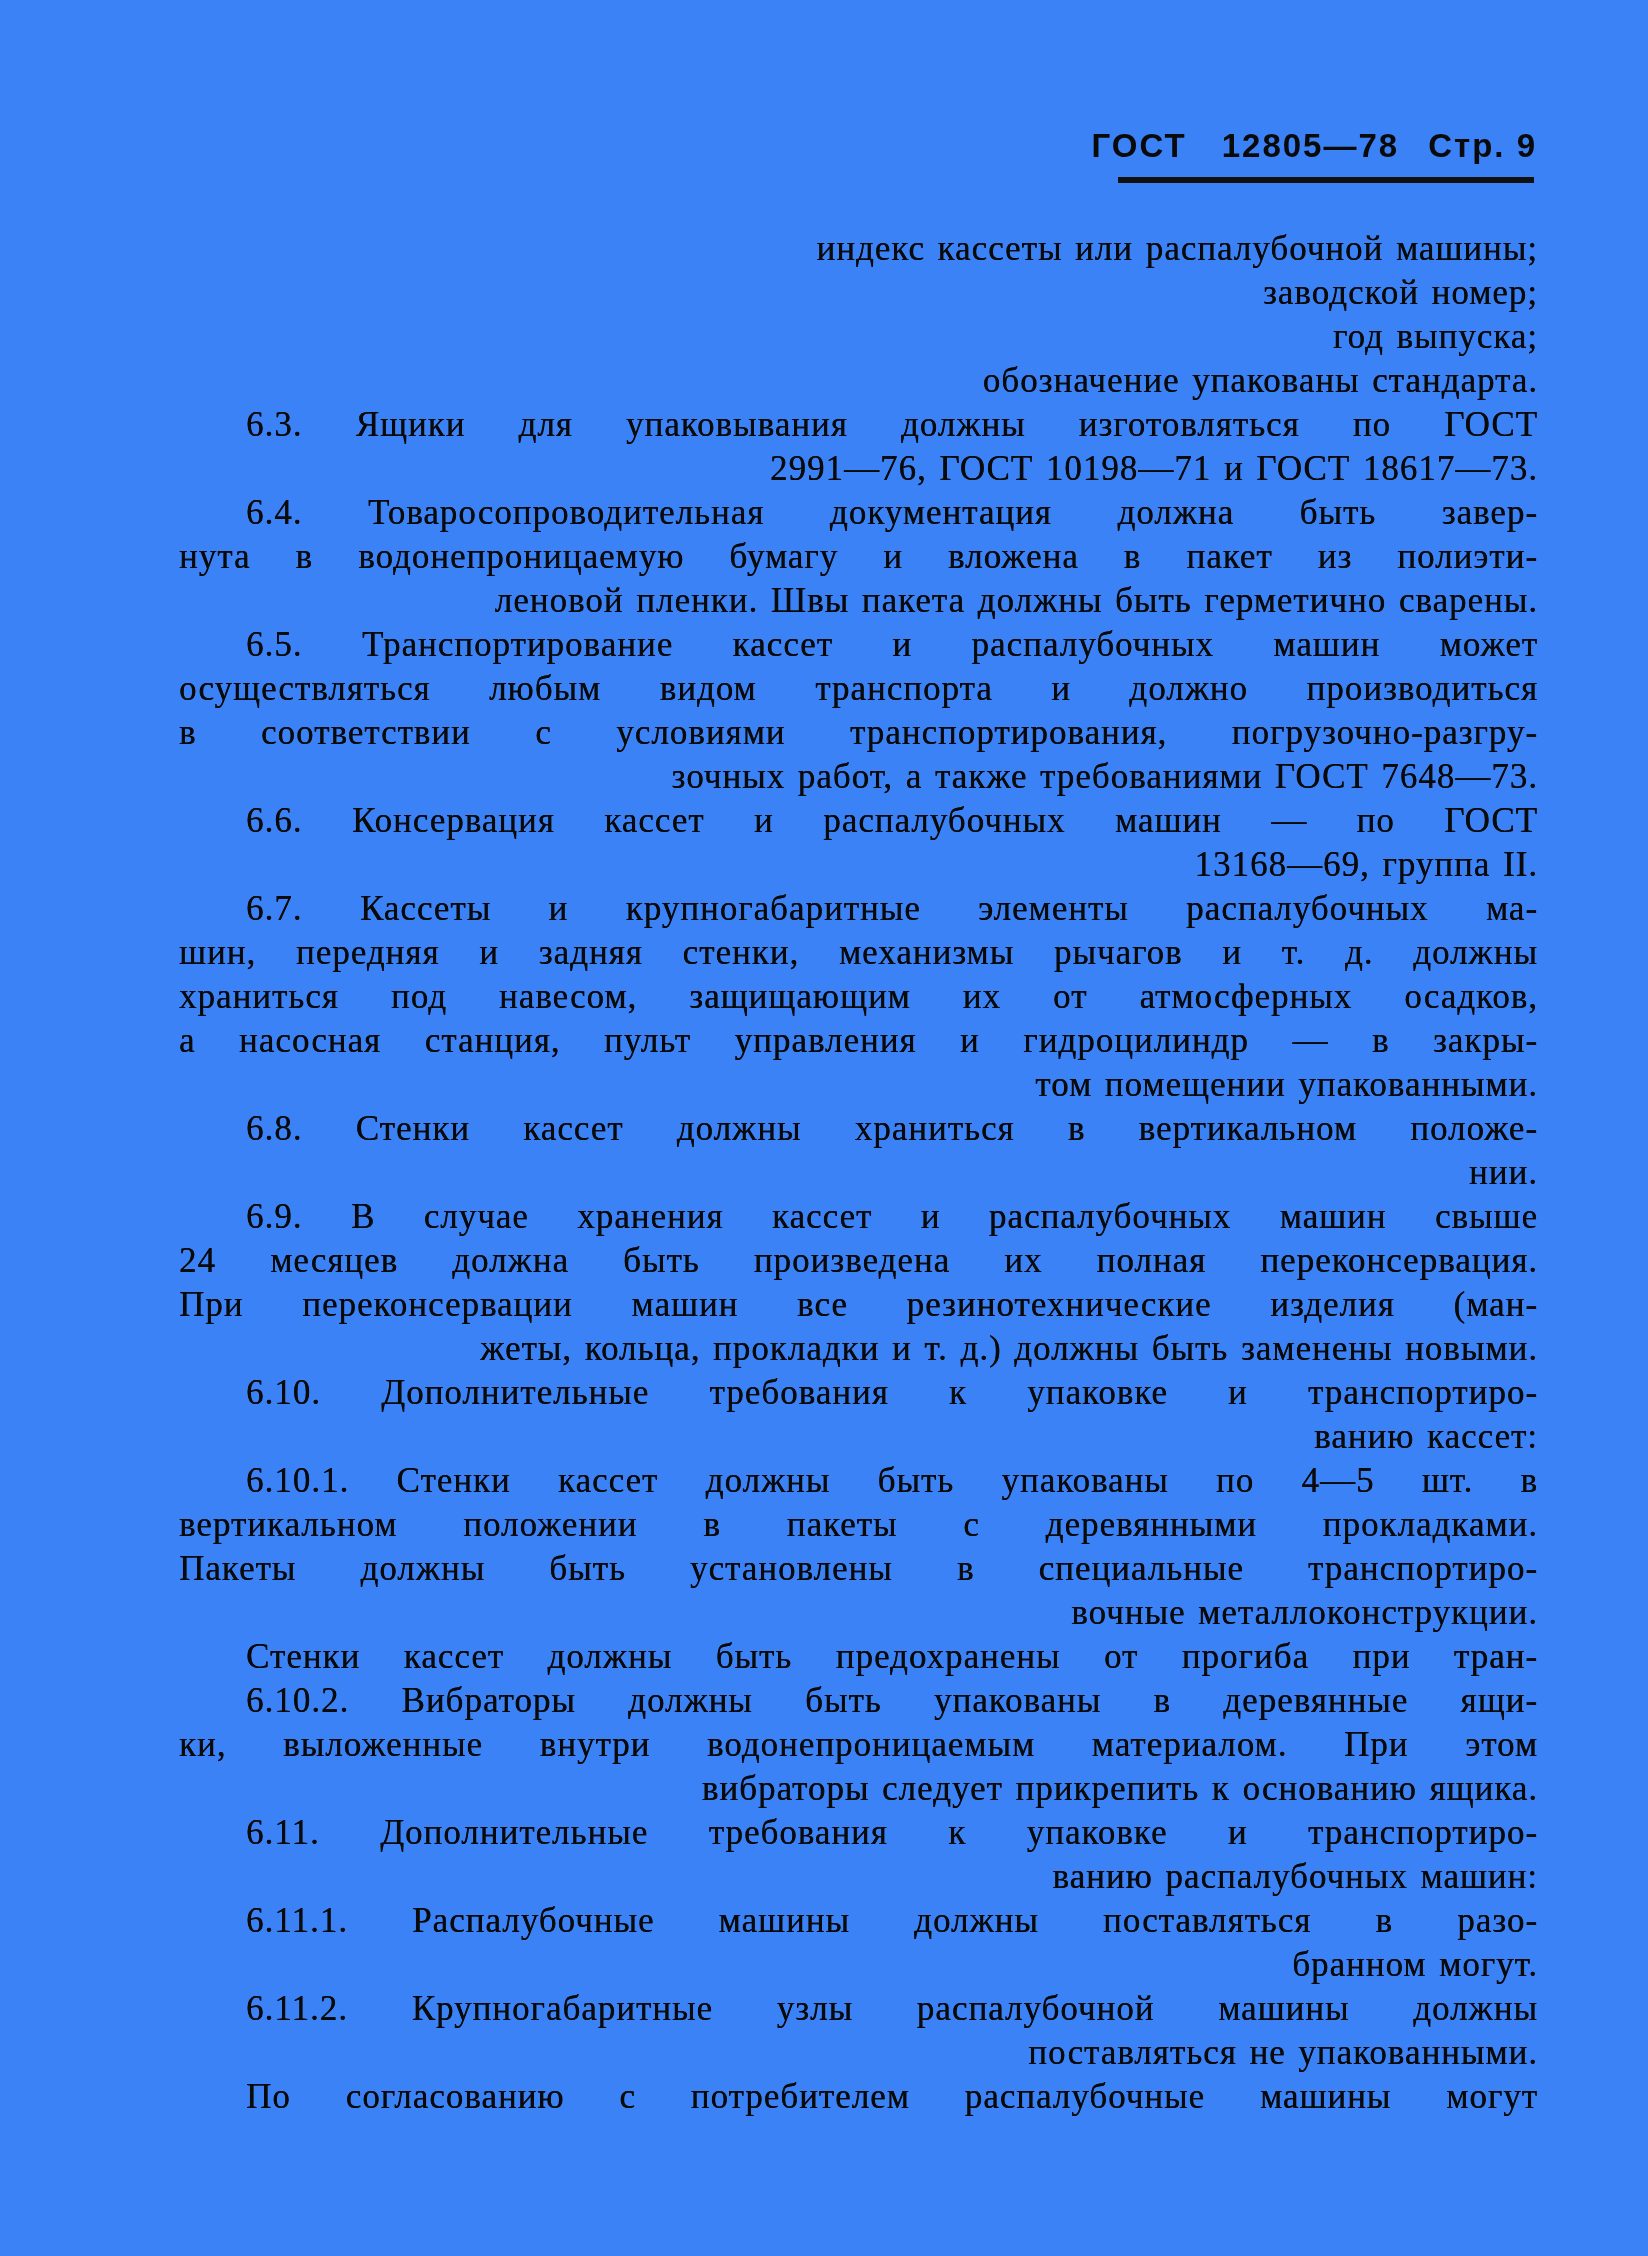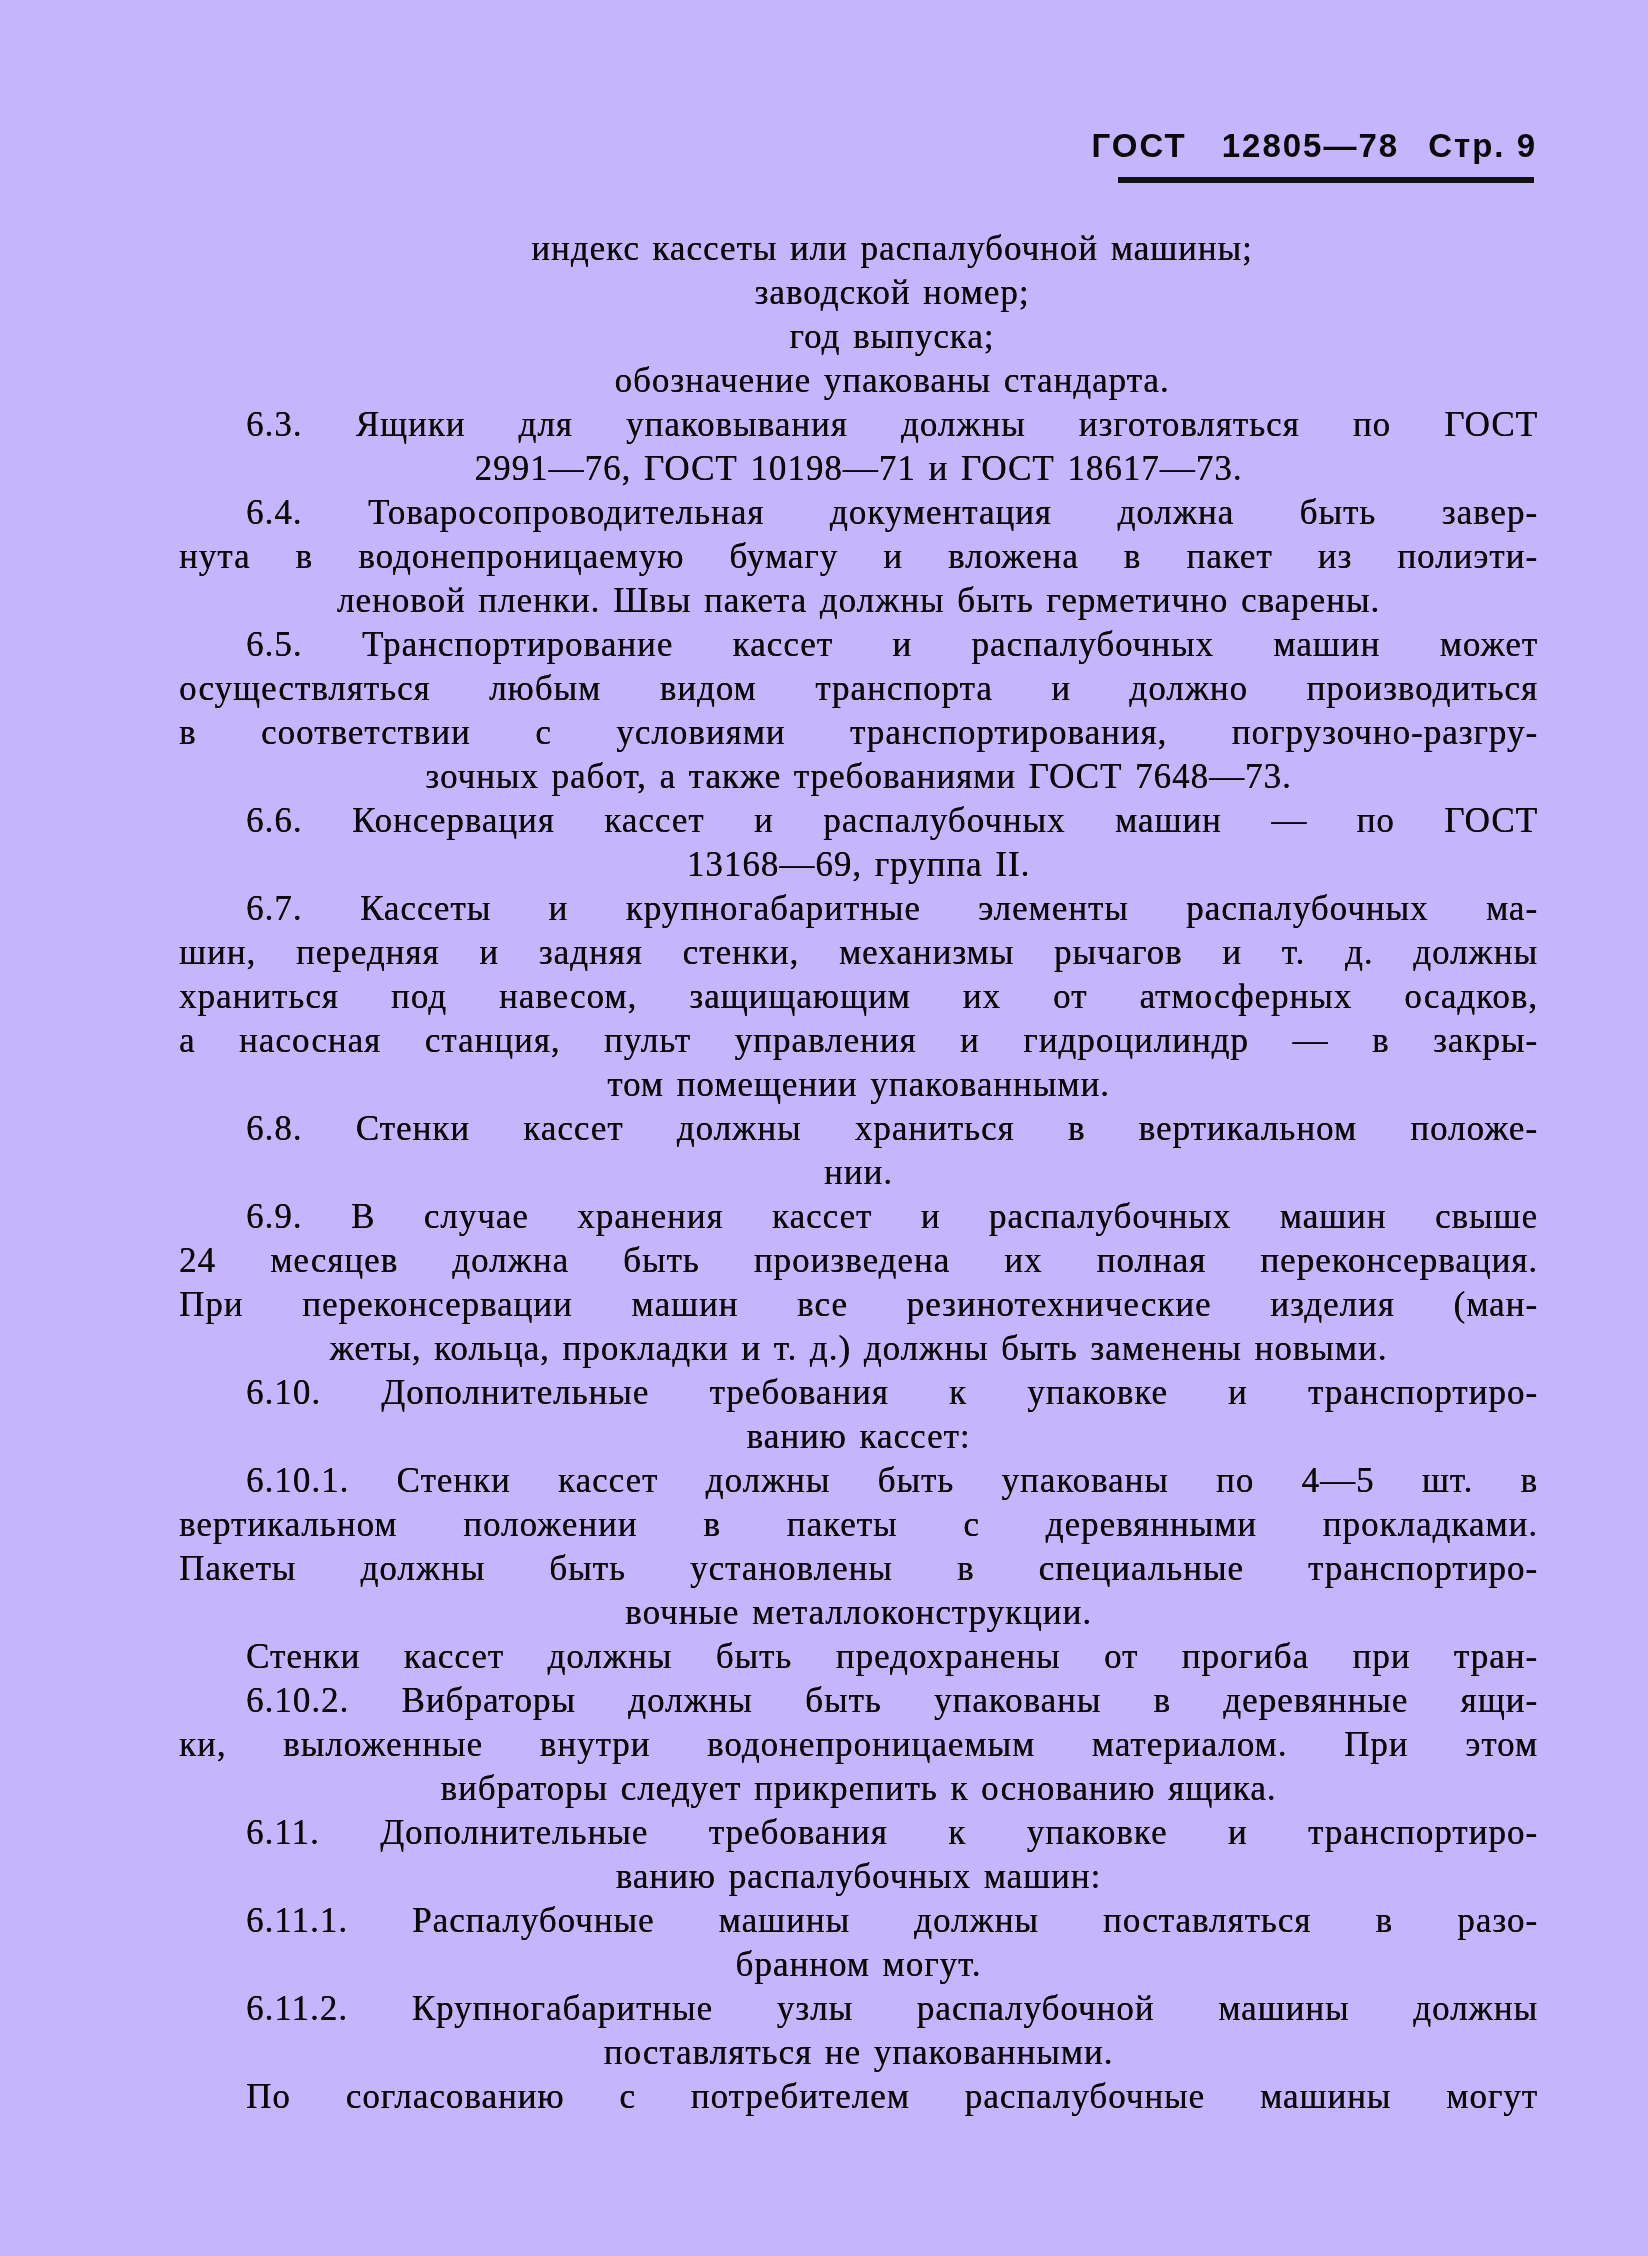--- a/index.html
+++ b/index.html
@@ -4,21 +4,21 @@
 <style>
   html, body {
     margin: 0;
     padding: 0;
     background: #ffffff;
   }
   .page {
     position: relative;
     width: 1649px;
     height: 2256px;
-    background: #c4b5fd;
+    background: #3b82f6;
     overflow: hidden;
     font-family: "Liberation Serif", "DejaVu Serif", serif;
     color: #0a0a0a;
   }
   .header {
     position: absolute;
     top: 127px;
     right: 112px;
     font-family: "Liberation Sans", "DejaVu Sans", sans-serif;
     font-weight: bold;
@@ -43,21 +43,21 @@
     left: 179px;
     width: 1359px;
     font-size: 35px;
     line-height: 44px;
     letter-spacing: 1px;
     word-spacing: 2.9px;
     text-shadow: 0.3px 0 0 currentColor;
   }
   .line {
     height: 44px;
-    text-align: center;
+    text-align: right;
   }
   .line.just {
     text-align: justify;
     text-align-last: justify;
     text-justify: inter-word;
   }
   .line.indent {
     padding-left: 67px;
   }
 </style>

